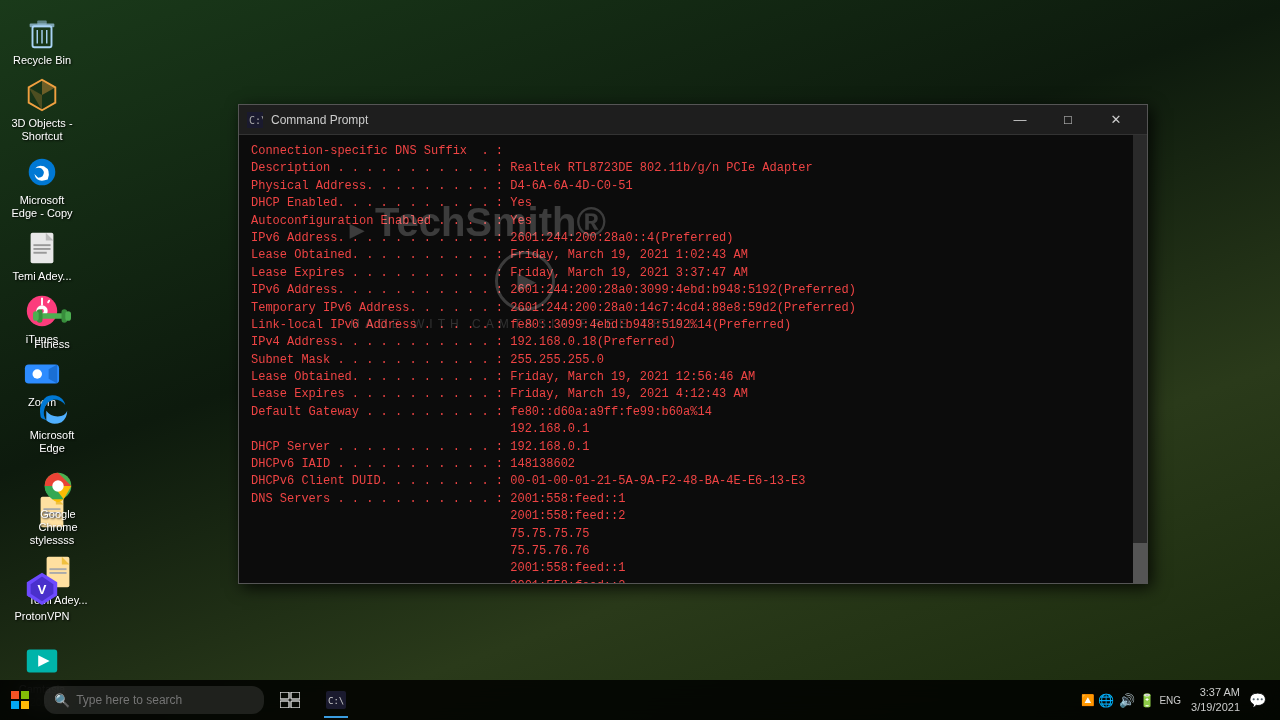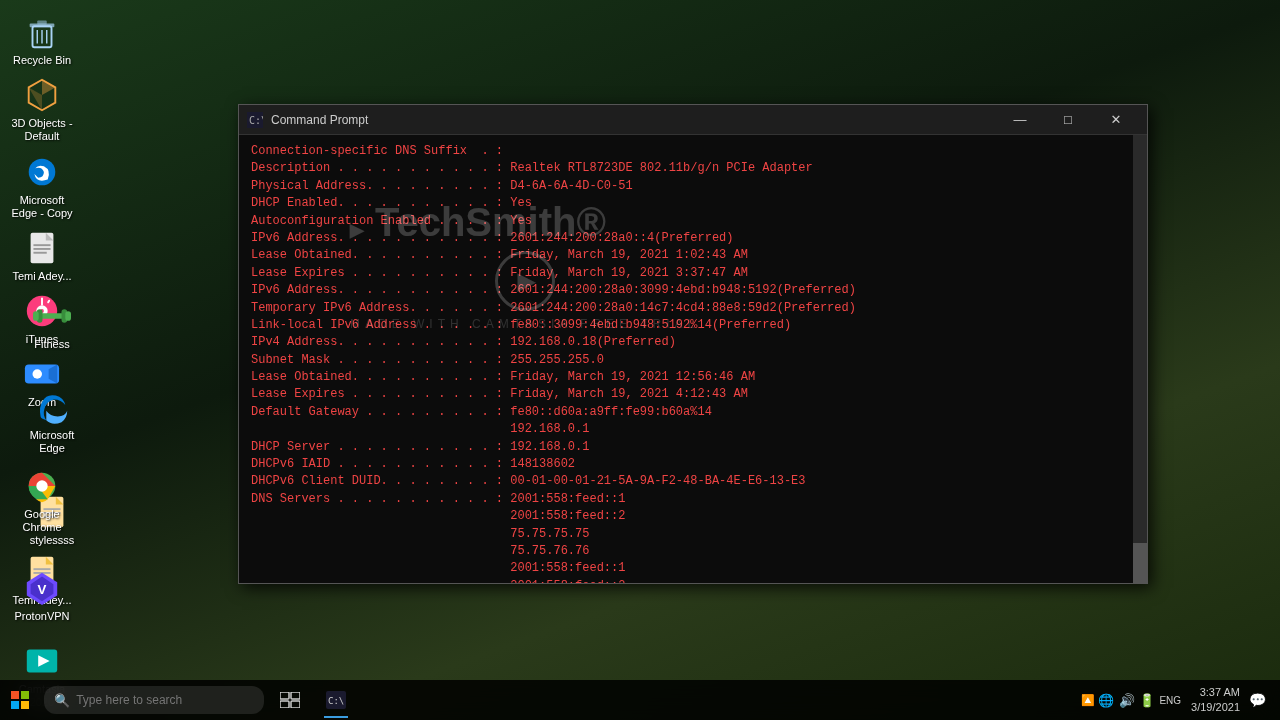--- a/index.html
+++ b/index.html
@@ -286,21 +286,21 @@
     </div>
 
     <div class="desktop-icon">
       <div class="icon-img">
         <svg class="svg-icon" viewBox="0 0 40 40">
           <polygon points="20,4 34,12 34,28 20,36 6,28 6,12" fill="none" stroke="#f0a040" stroke-width="2"></polygon>
           <polygon points="20,4 34,12 20,20" fill="#f0a040" opacity="0.4"></polygon>
           <polygon points="6,12 20,20 20,36" fill="#f0a040" opacity="0.25"></polygon>
         </svg>
       </div>
-      <span class="icon-label">3D Objects - Default</span>
+      <span class="icon-label">3D Objects - Shortcut</span>
     </div>
 
 
     <div class="desktop-icon">
       <div class="icon-img">
         <svg class="svg-icon" viewBox="0 0 40 40">
           <ellipse cx="20" cy="20" rx="14" ry="14" fill="#0078d4"></ellipse>
           <path d="M12,22 Q14,32 26,28 Q30,18 22,14 Q16,12 13,16 Q20,14 22,20 Q22,26 16,26 Z" fill="white"></path>
         </svg>
       </div>
@@ -379,21 +379,21 @@
           <polygon points="24,4 32,12 24,12" fill="#f0c040"></polygon>
           <rect x="11" y="16" width="18" height="2" fill="#aaa"></rect>
           <rect x="11" y="20" width="18" height="2" fill="#aaa"></rect>
           <rect x="11" y="24" width="14" height="2" fill="#aaa"></rect>
         </svg>
       </div>
       <span class="icon-label">stylessss</span>
     </div>
   </div>
 
-  <div style="position:absolute;top:458px;left:0;display:flex;flex-direction:column;align-items:flex-end;padding:4px 6px;gap:10px;">
+  <div style="position:absolute;top:458px;left:16px;display:flex;flex-direction:column;align-items:flex-end;padding:4px 6px;gap:10px;">
 
     <div class="desktop-icon">
       <div class="icon-img">
         <svg class="svg-icon" viewBox="0 0 40 40">
           <circle cx="20" cy="20" r="14" fill="#4caf50"></circle>
           <circle cx="20" cy="20" r="8" fill="white"></circle>
           <path d="M20,6 L34,20 L26,20 A6,6 0 0,0 14,20 L6,20 A14,14 0 0,1 20,6Z" fill="#ea4335"></path>
           <path d="M34,20 L26,34 L20,26 A6,6 0 0,0 14,20 L6,20" fill="none"></path>
           <path d="M6,20 L14,34 L20,26 A6,6 0 0,0 26,20 L34,20 L26,34 Q20,40 14,34 Z" fill="#fbbc05"></path>
           <path d="M26,34 L14,34 Q6,28 6,20 L14,20 A6,6 0 0,0 20,26 Z" fill="#34a853"></path>

